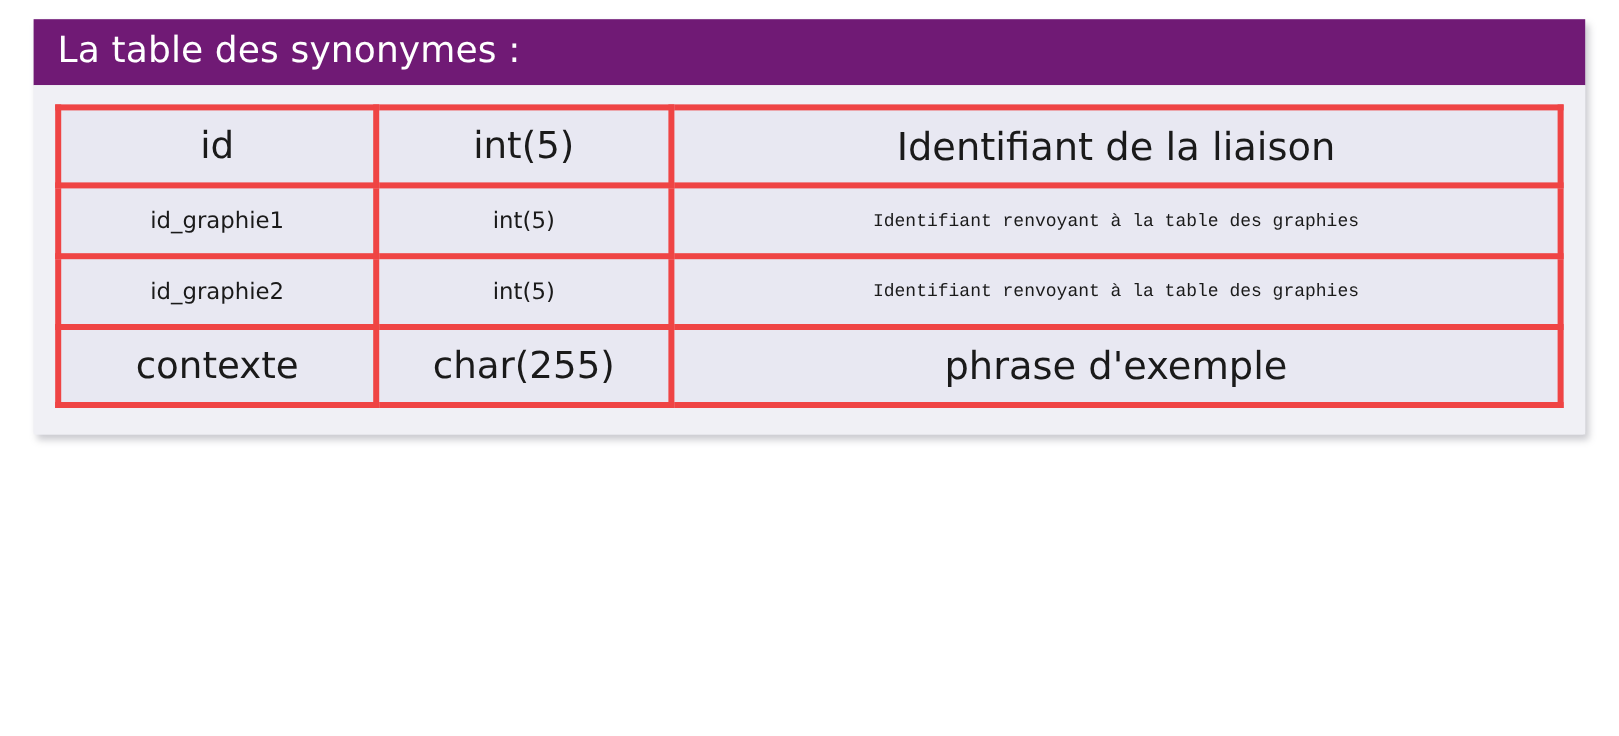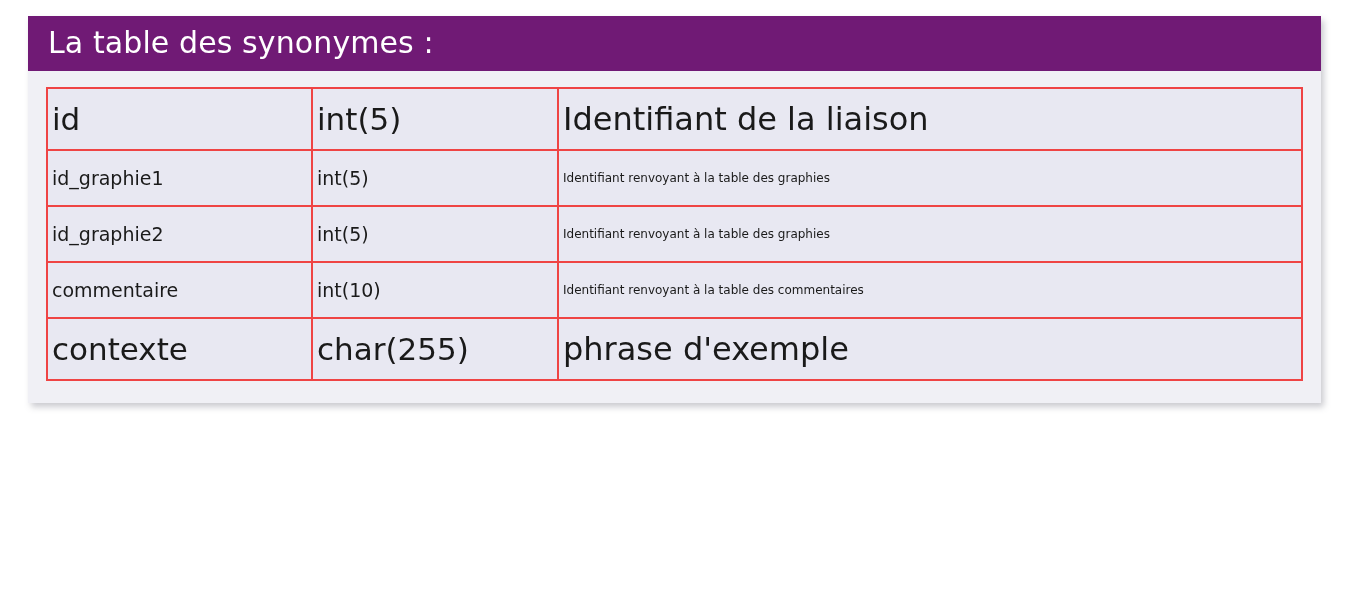--- a/index.html
+++ b/index.html
@@ -39,38 +39,39 @@
   }
 
   table.synonymes {
     border-collapse: collapse;
     width: 100%;
     background: #e8e8f2;
     table-layout: fixed;
   }
 
   table.synonymes td {
-    border: 2px solid #ef4444;
+    border: 5px solid #ef4444;
     background: #e8e8f2;
+    text-align: center;
     vertical-align: middle;
     color: #1a1a1a;
     padding: 2px 4px;
   }
 
   
   col.c-name  { width: 265px; }
   col.c-type  { width: 246px; }
   col.c-desc  { width: auto; }
 
   
   .r-large td { font-size: 31px; height: 56px; }
   .r-small td { font-size: 19px; height: 50px; margin-top: 20px; }
 
   .r-large td.desc { font-size: 32px; }
-  .r-small td.desc { font-size: 12px; }
+  .r-small td.desc { font-size: 15px; font-family: Liberation Mono, monospace; }
 
 </style>
 </head>
 <body>
 
 <div class="slide-block">
   <div class="block-title">La table des synonymes :</div>
   <div class="block-body">
     <table class="synonymes">
       <colgroup>
@@ -87,25 +88,20 @@
           <tr class="r-small">
             <td class="name">id_graphie1</td>
             <td class="type">int(5)</td>
             <td class="desc">Identifiant renvoyant à la table des graphies</td>
           </tr>
           <tr class="r-small">
             <td class="name">id_graphie2</td>
             <td class="type">int(5)</td>
             <td class="desc">Identifiant renvoyant à la table des graphies</td>
           </tr>
-          <tr class="r-small">
-            <td class="name">commentaire</td>
-            <td class="type">int(10)</td>
-            <td class="desc">Identifiant renvoyant à la table des commentaires</td>
-          </tr>
           <tr class="r-large">
             <td class="name">contexte</td>
             <td class="type">char(255)</td>
             <td class="desc">phrase d'exemple</td>
           </tr>
         </tbody>
     </table>
   </div>
 </div>
 

